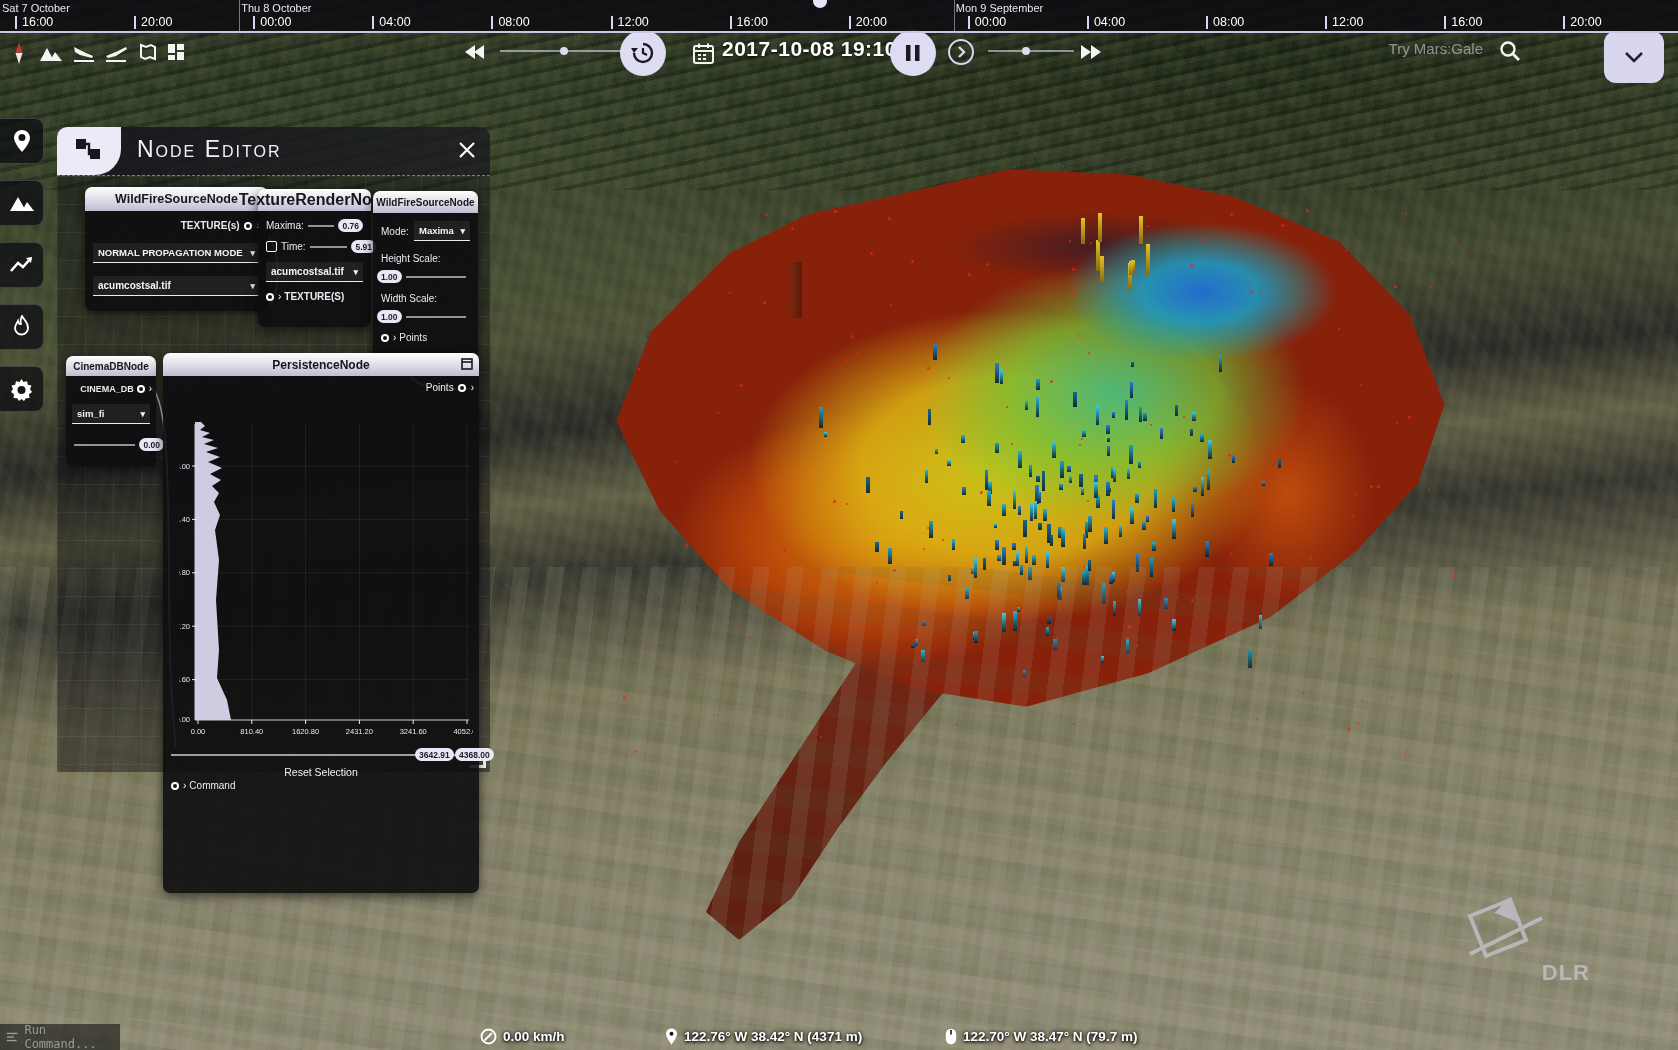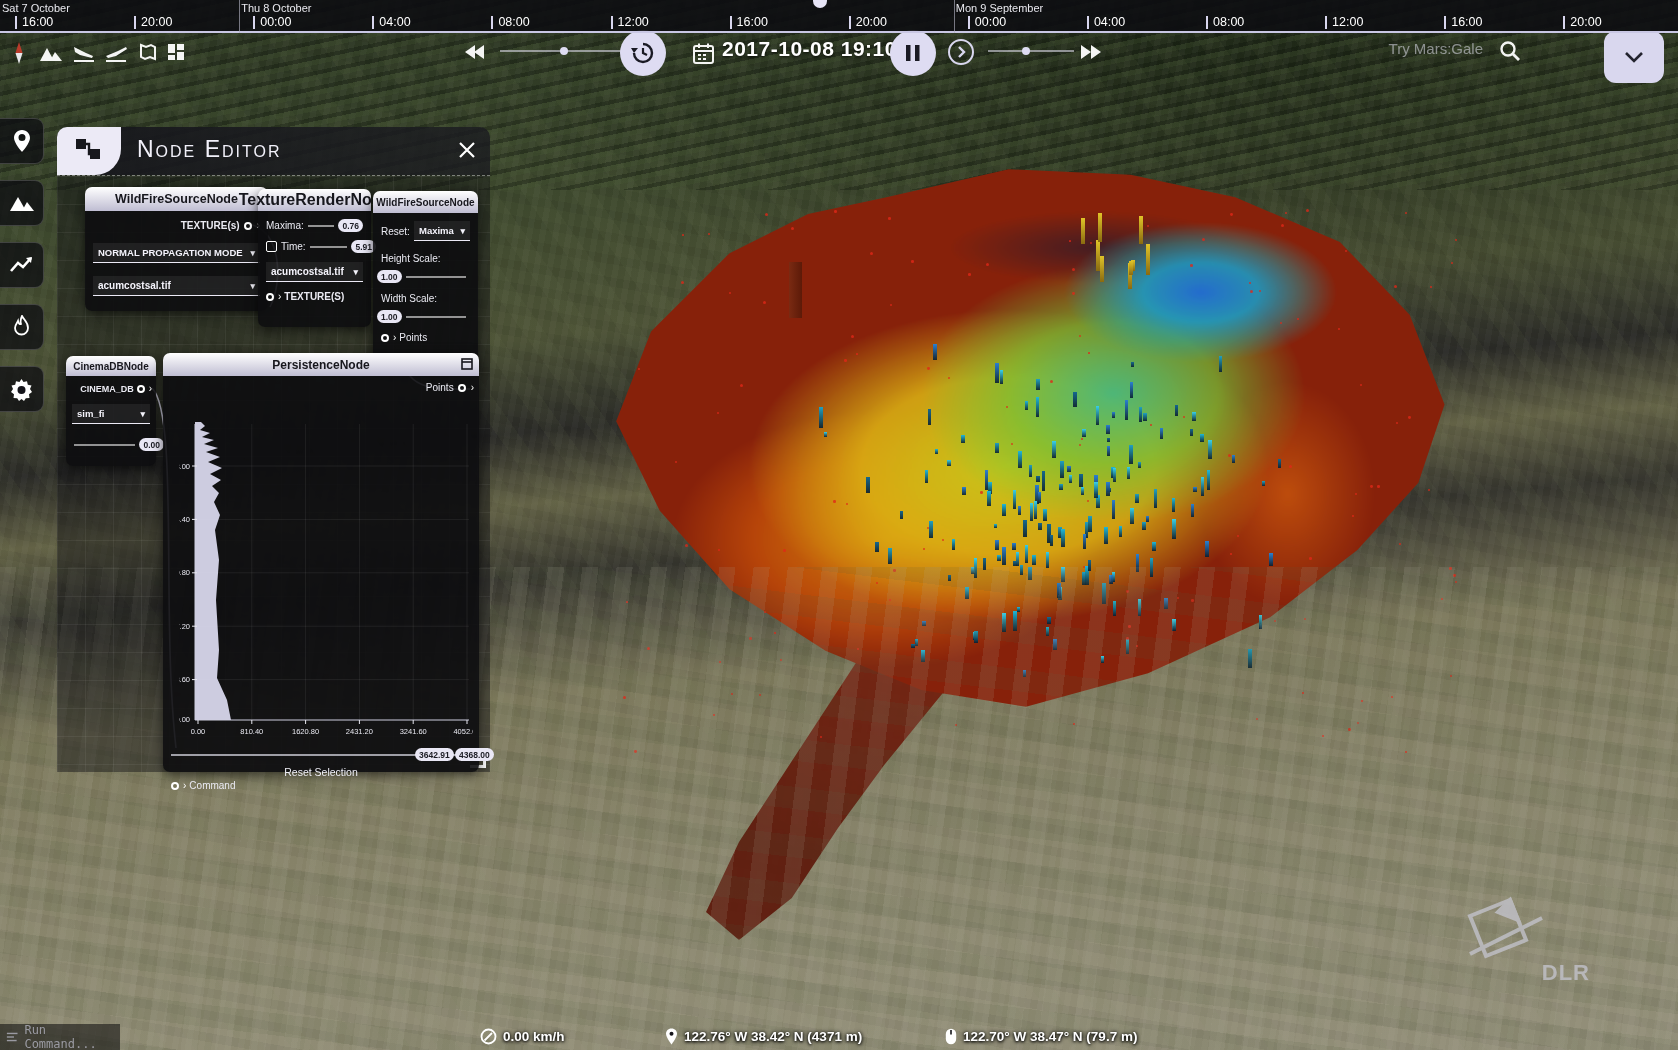--- a/index.html
+++ b/index.html
@@ -632,21 +632,21 @@
               <span class="pa">›</span>
             <span class="lbl" style="font-weight:bold">TEXTURE(S)</span>
           </div>
         </div>
       </div>
 
       <div class="node" style="left:316px;top:15px;width:105px;height:180px">
         <div class="node-h" style="font-size:10px">WildFireSourceNode</div>
         <div class="node-b" style="position:absolute;top:22px;left:0;right:0;bottom:0">
           <div class="row" style="margin-top:8px;justify-content:space-between">
-            <span class="lbl">Reset:</span>
+            <span class="lbl">Mode:</span>
             <span class="sel" style="margin:0;width:56px;font-size:9.5px">
               <span>Maxima</span>
               </span>
           </div>
           <div class="row" style="margin-top:12px">
               <span class="lbl">Height Scale:</span>
             </div>
           <div class="row" style="margin-top:6px">
             <span class="pill" style="margin-left:-4px">1.00</span>
             <span class="track"></span>
@@ -677,21 +677,21 @@
           <div class="sel" style="margin:10px 6px 0;font-size:9.5px">
             <span>sim_fi</span>
             </div>
           <div class="row" style="margin-top:14px;padding-right:0">
             <span class="track" style="margin-left:0"></span>
             <span class="pill" style="margin-right:-8px">0.00</span>
           </div>
         </div>
       </div>
 
-      <div class="node" style="left:106px;top:177px;width:316px;height:419px">
+      <div class="node" style="left:106px;top:177px;width:316px;height:540px">
         <div class="node-h" style="font-size:12px;height:23px;position:relative">
           <span>PersistenceNode</span>
           <span style="position:absolute;right:6px;top:5px">
             <svg width="12" height="12" viewBox="0 0 12 12">
                 <rect x="1" y="1" width="10" height="10" fill="none" stroke="#17171d" stroke-width="1.6"></rect>
                 <line x1="1" y1="4" x2="11" y2="4" stroke="#17171d" stroke-width="1.6"></line>
               </svg></span>
         </div>
         <div class="node-b" style="position:absolute;top:23px;left:0;right:0;bottom:0">
           <div class="row" style="margin-top:6px;justify-content:flex-end;gap:4px;padding-right:5px">

